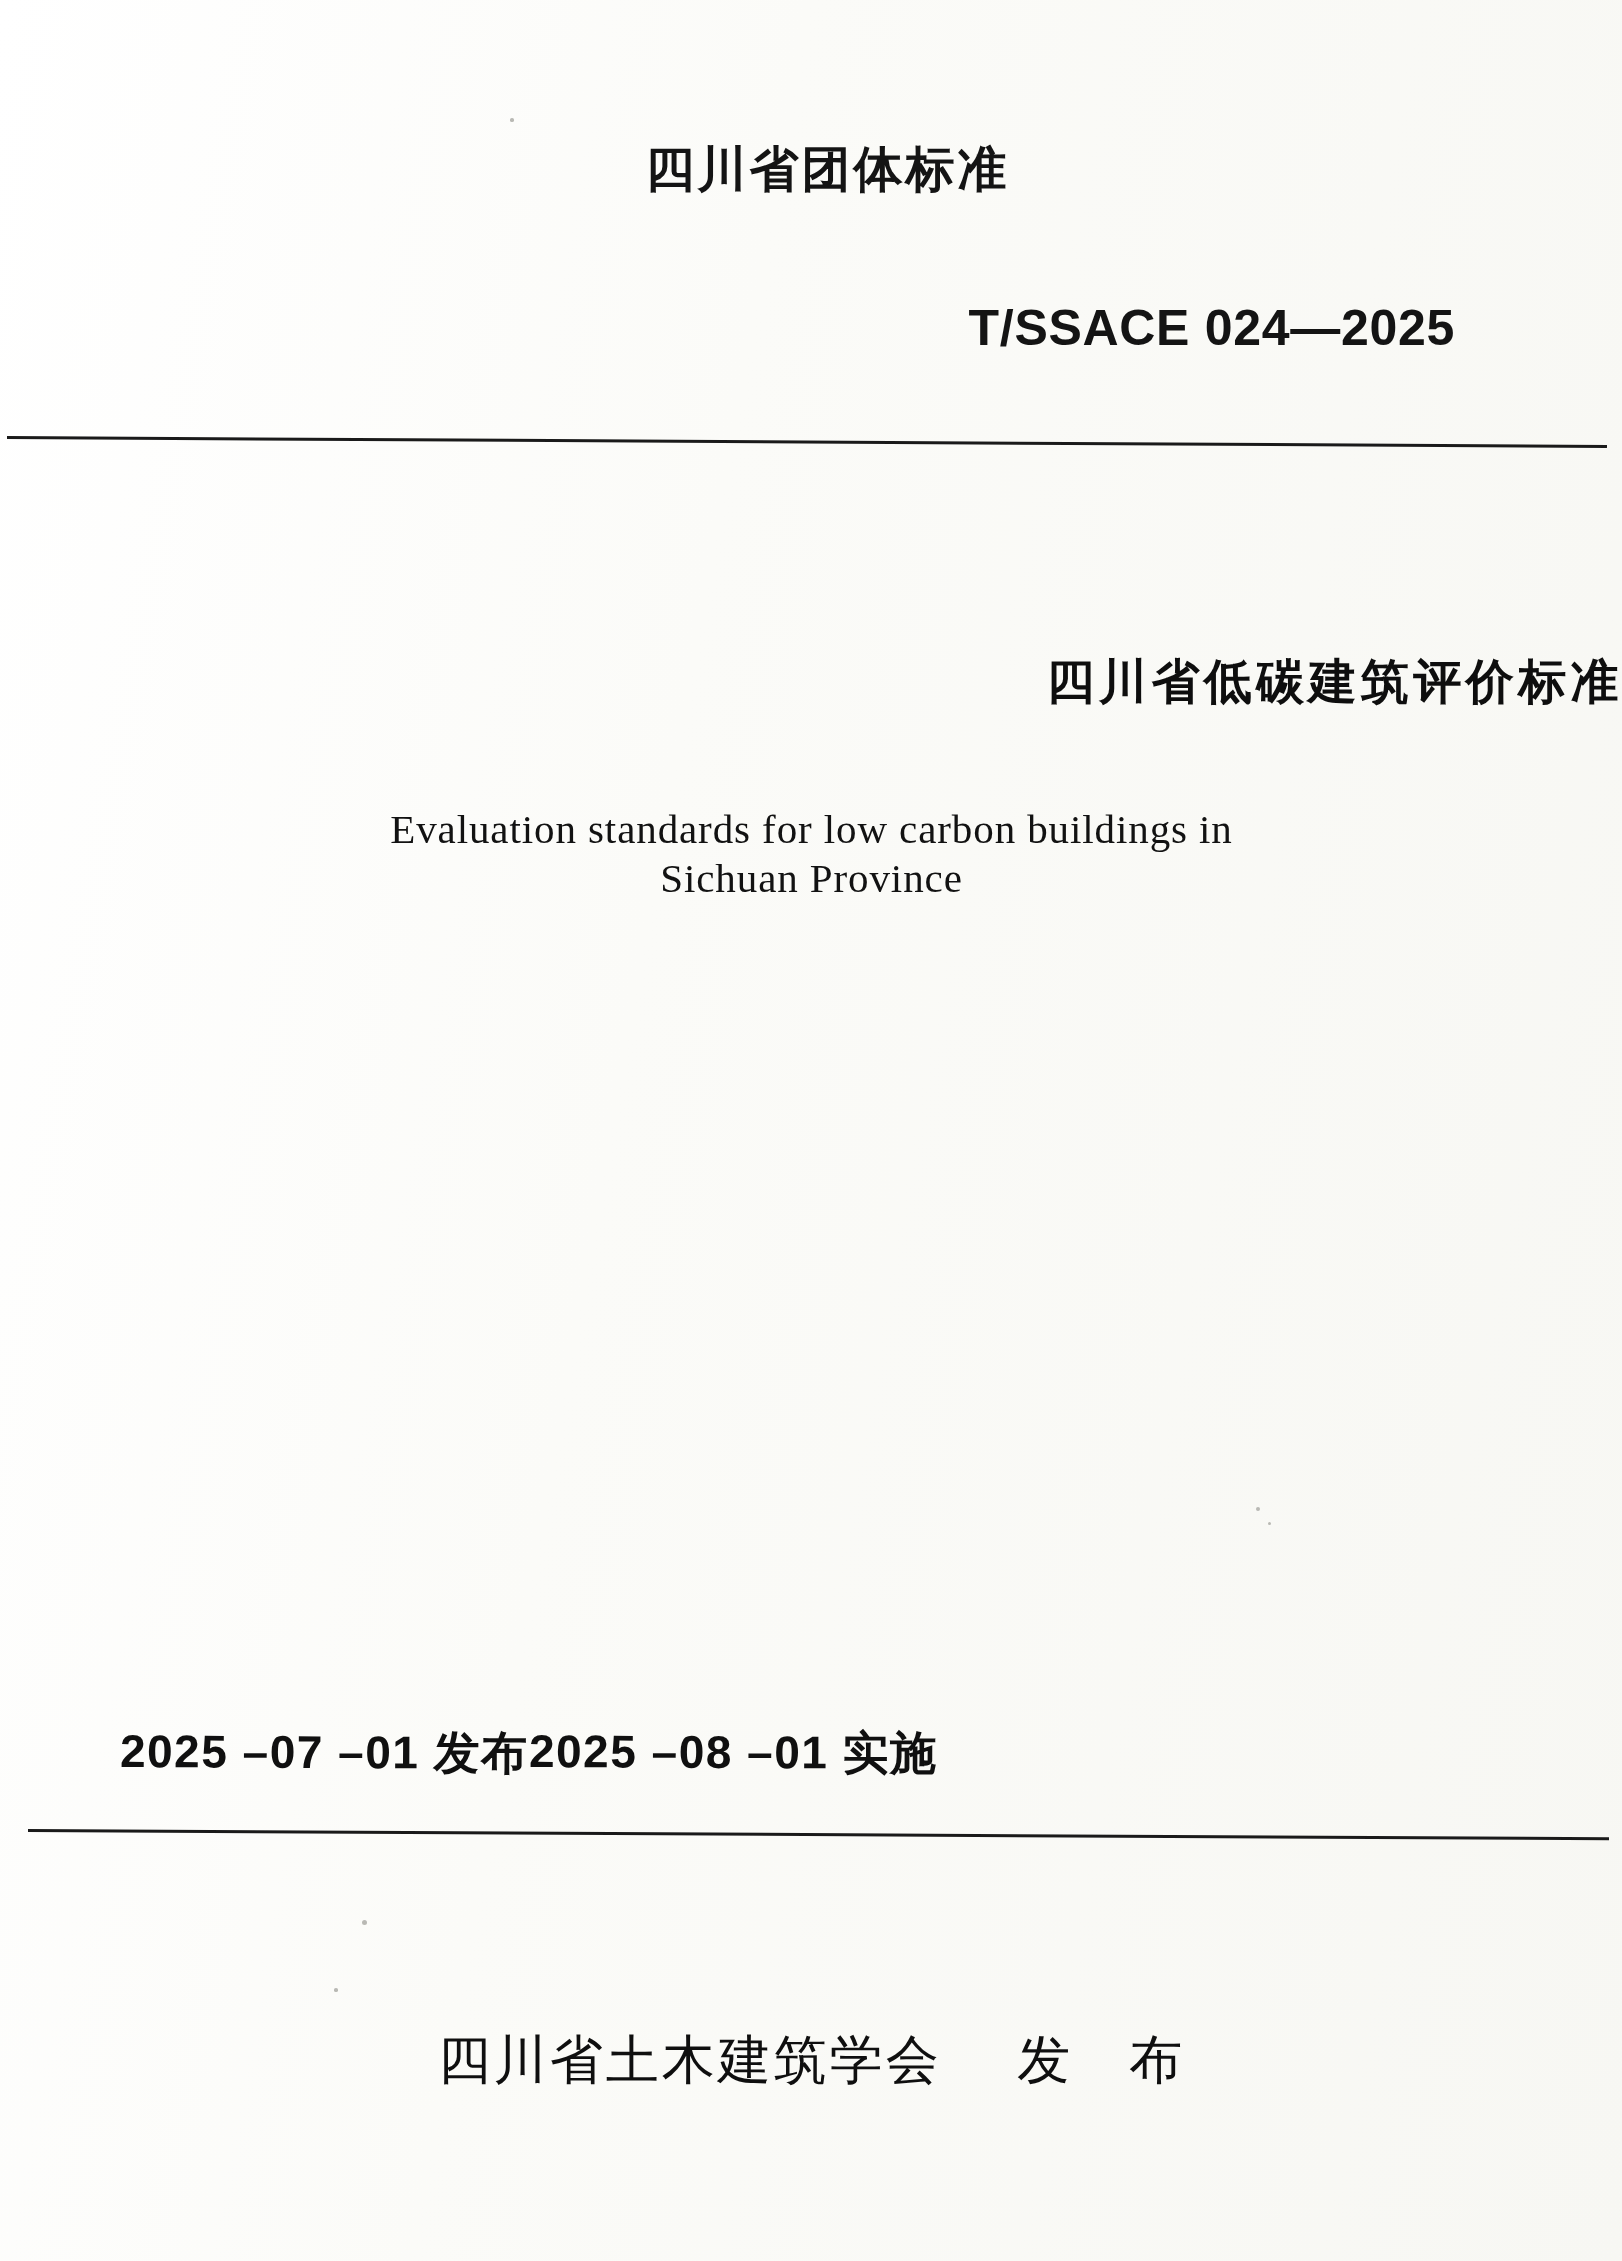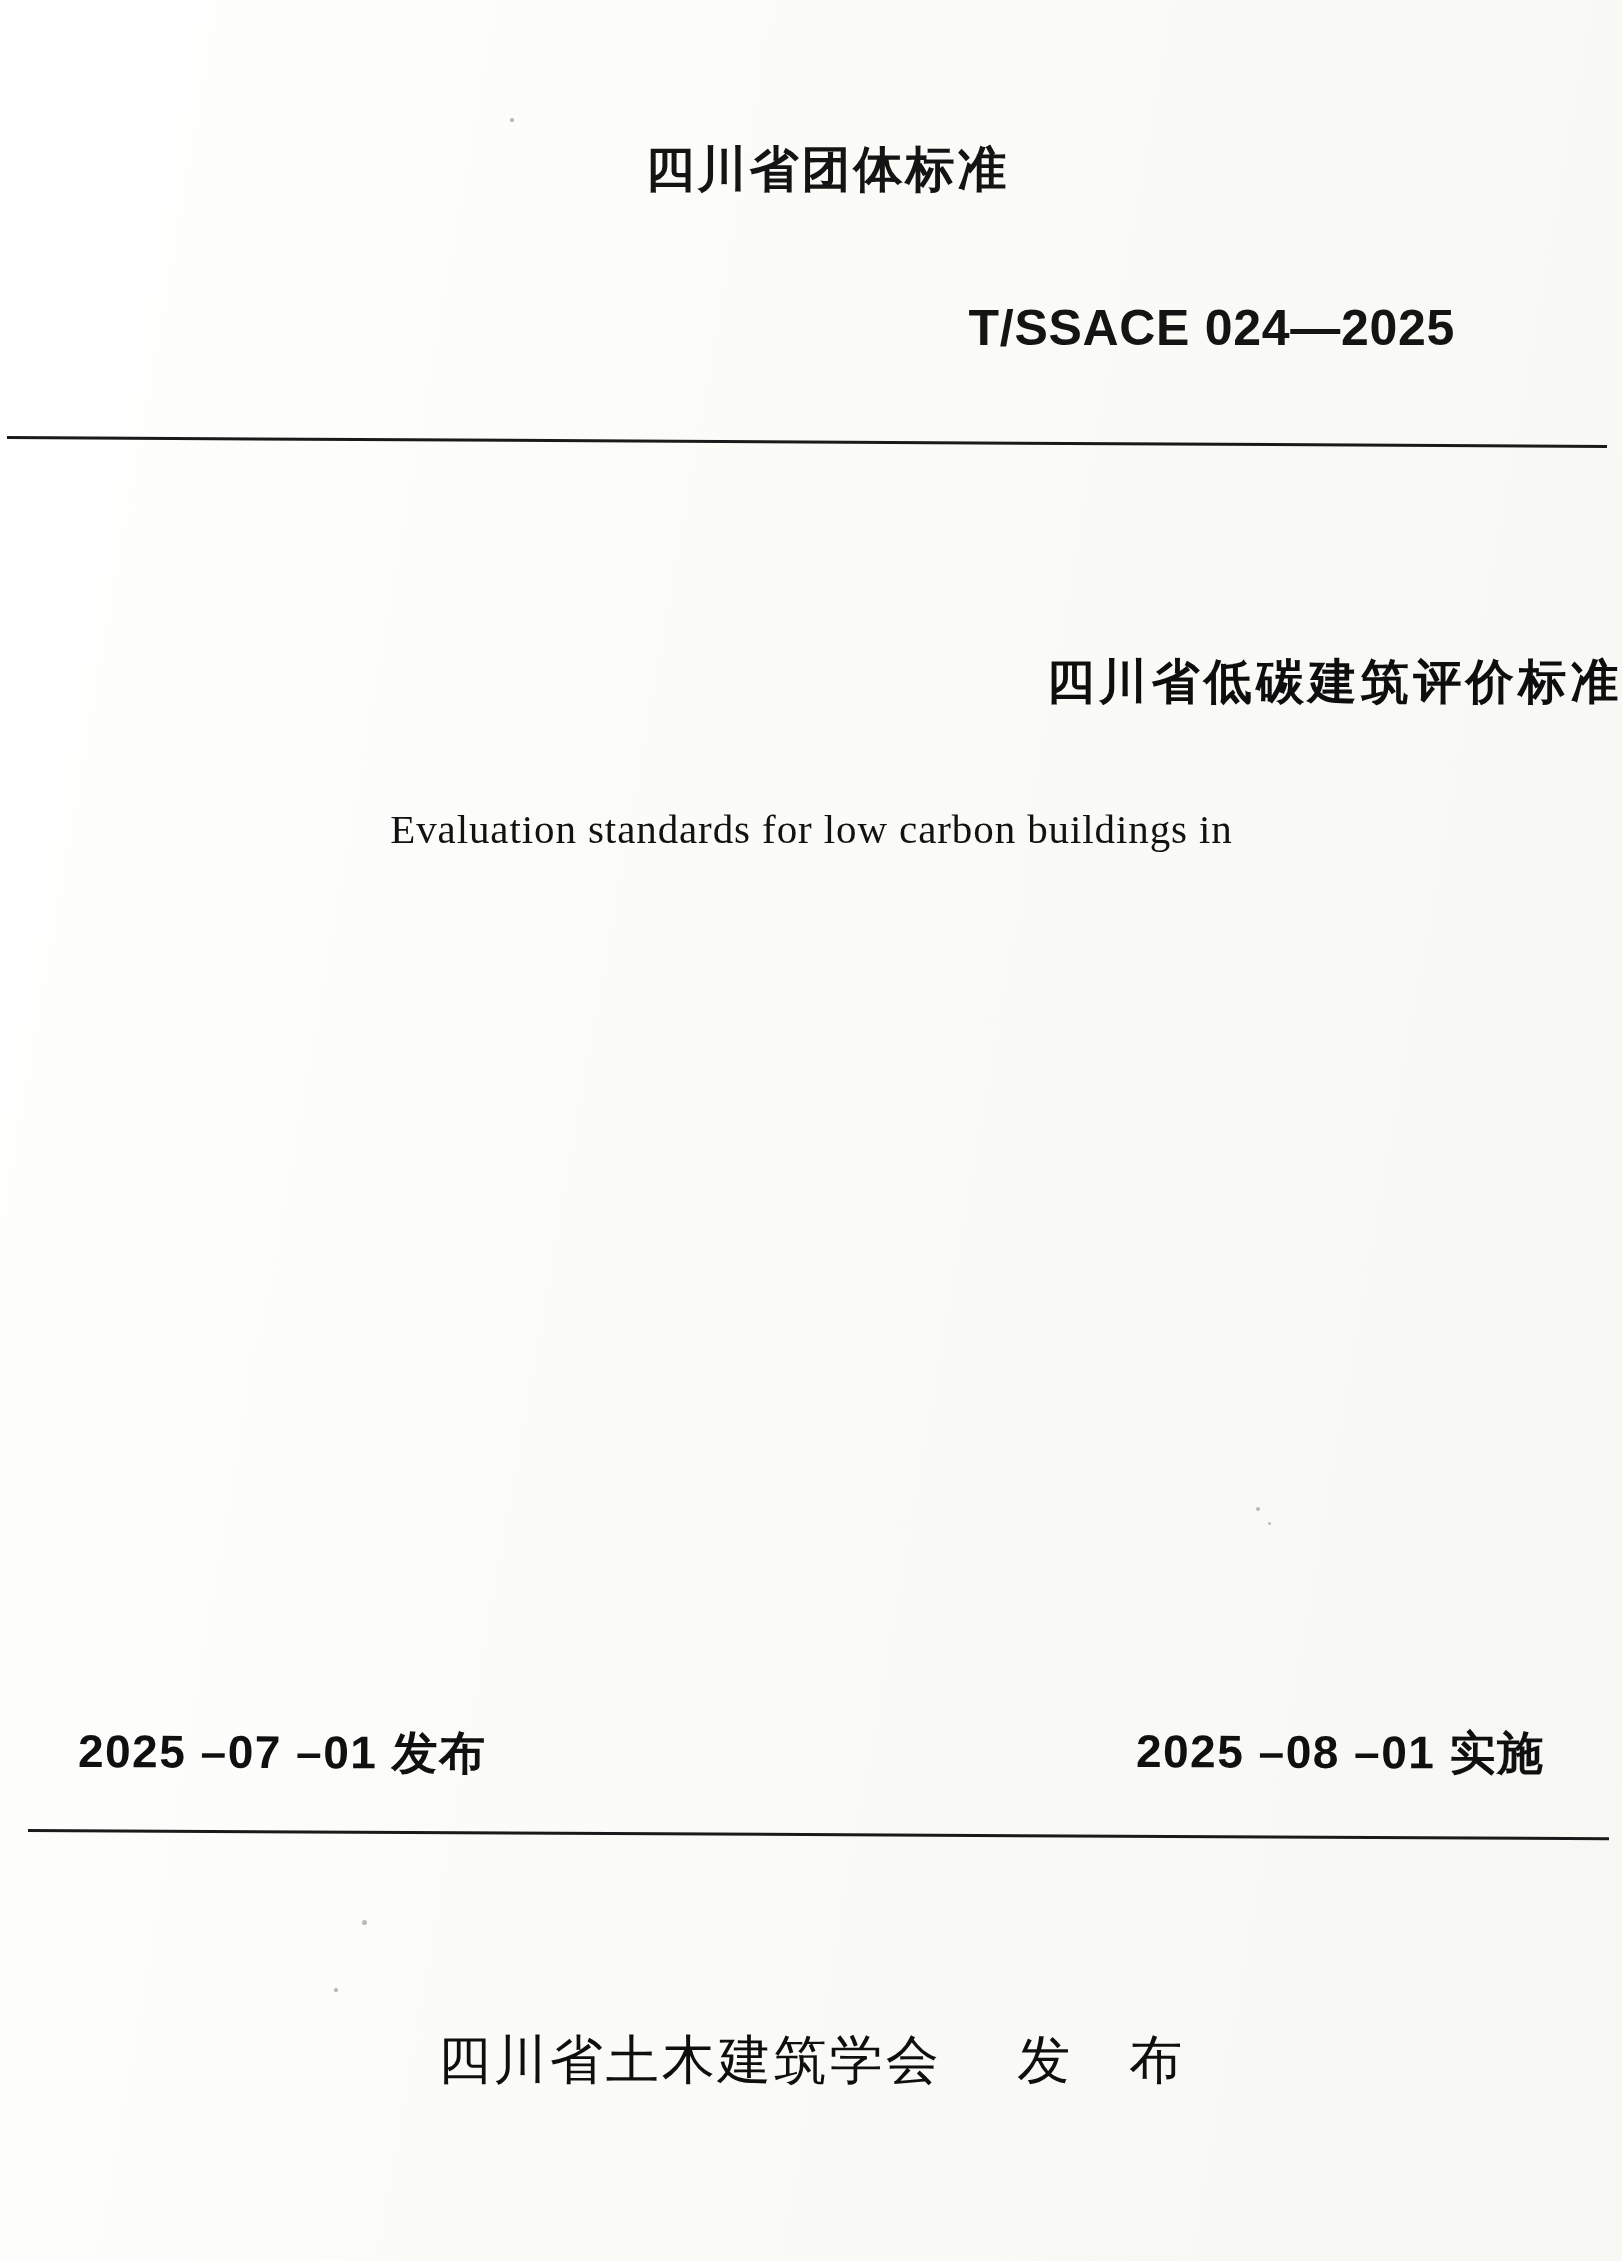--- a/index.html
+++ b/index.html
@@ -106,22 +106,22 @@
     display: block;
   }
 
   
   .date-row {
     position: absolute;
     top: 1722px;
     left: 0;
     width: 100%;
     display: flex;
-    justify-content: space-between;
-    padding: 0 78px;
+    justify-content: flex-start;
+    padding: 0 120px;
     box-sizing: border-box;
   }
   .date-item {
     font-family: "Liberation Sans", sans-serif;
     font-weight: bold;
     font-size: 46px;
     letter-spacing: 1.5px;
     color: #101010;
     white-space: nowrap;
   }
@@ -162,20 +162,21 @@
     <div class="std-series">四川省团体标准</div>
 
     <div class="std-code">T/SSACE 024—2025</div>
 
     <div class="rule rule-top"></div>
 
     <div class="title-cn">四川省低碳建筑评价标准</div>
 
     <div class="title-en">
       <span class="ln">Evaluation standards for low carbon buildings in</span>
+      <span class="ln">Sichuan Province</span>
     </div>
 
     <div class="date-row">
       <div class="date-item date-left">2025 –07 –01 发布</div>
       <div class="date-item date-right">2025 –08 –01 实施</div>
     </div>
 
     <div class="rule rule-bottom"></div>
 
     <div class="publisher">

